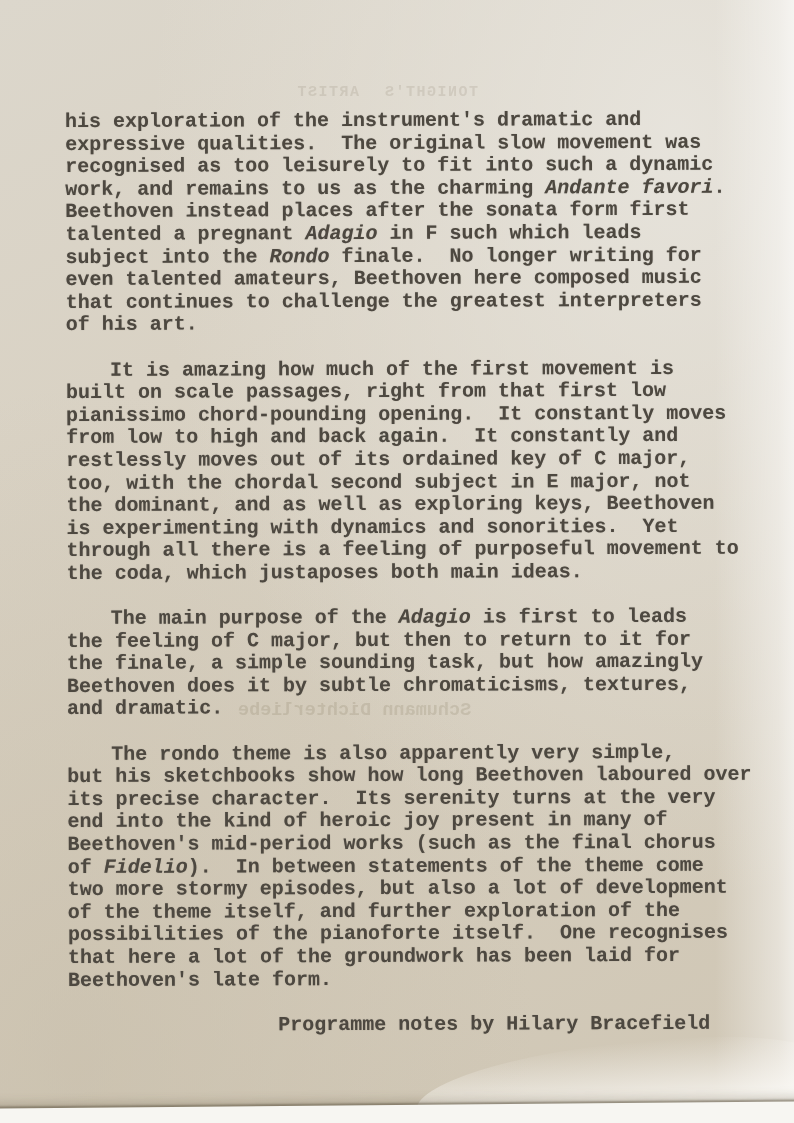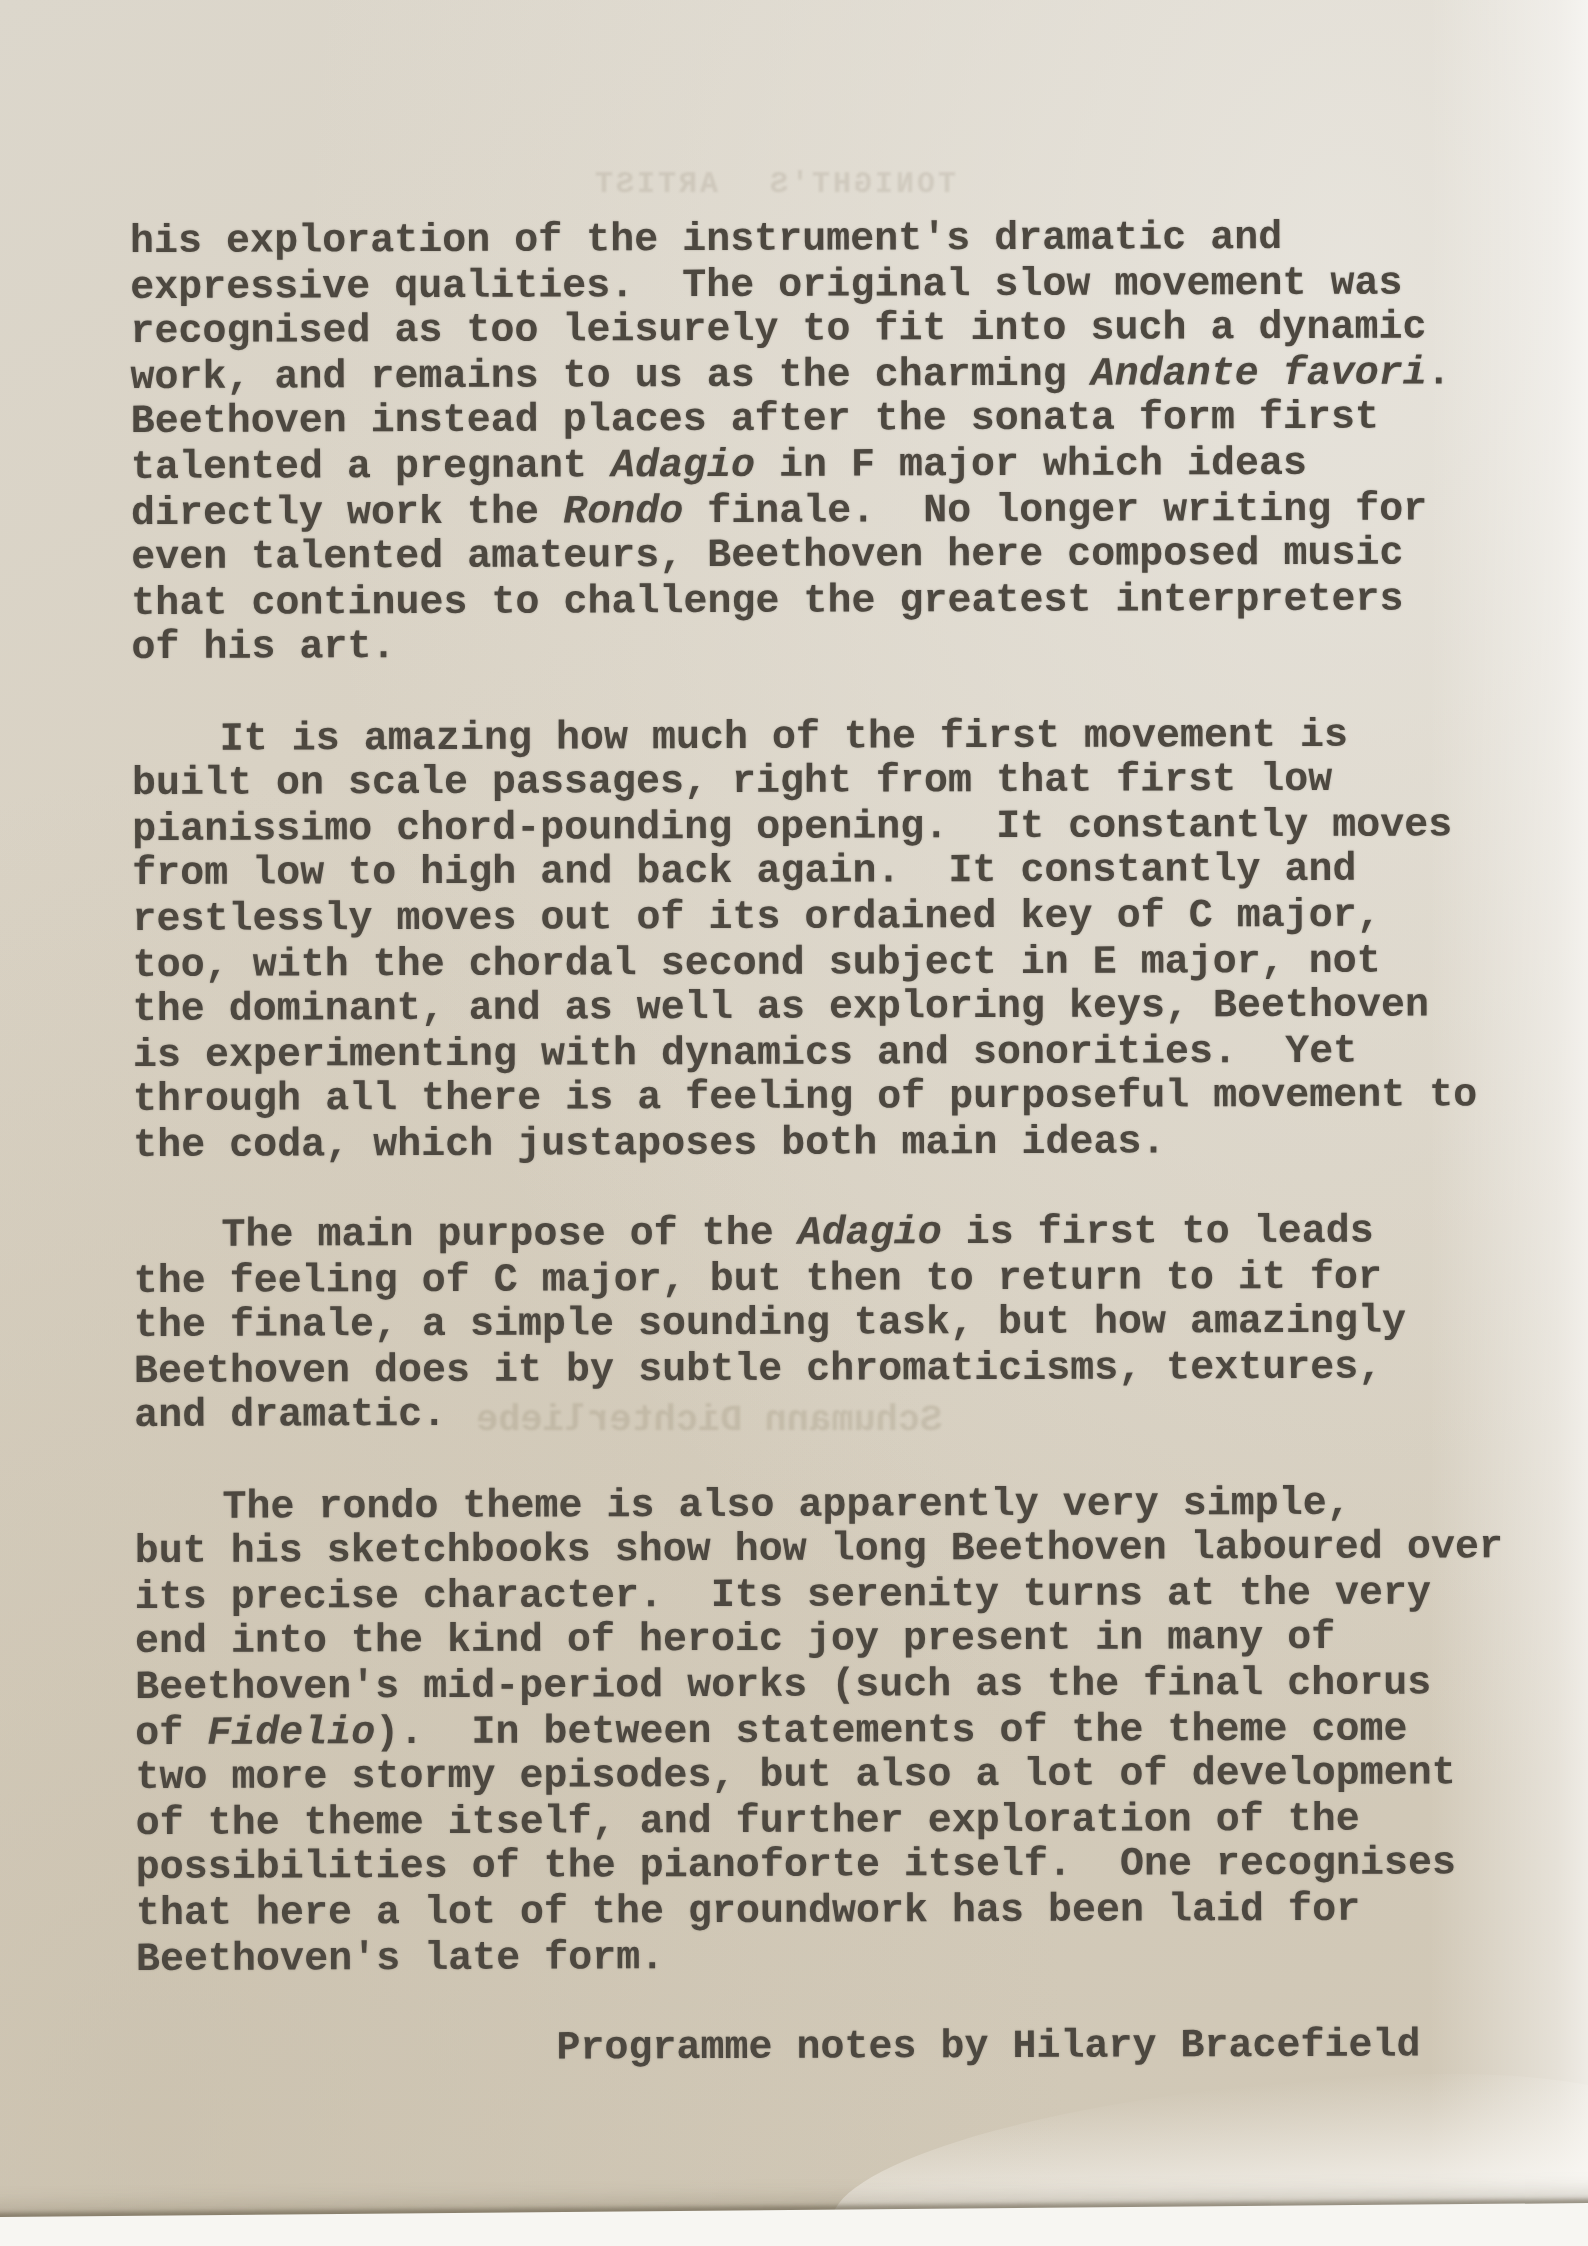--- a/index.html
+++ b/index.html
@@ -105,22 +105,22 @@
   <div class="ghost ghost-mid">Schumann Dichterliebe</div>
 
   <div class="textblock">
 
     <div class="para">
         <div class="tline"><span>his exploration of the instrument's dramatic and</span></div>
         <div class="tline"><span>expressive qualities.  The original slow movement was</span></div>
         <div class="tline"><span>recognised as too leisurely to fit into such a dynamic</span></div>
         <div class="tline"><span>work, and remains to us as the charming </span><span class="it">Andante favori</span><span>.</span></div>
         <div class="tline"><span>Beethoven instead places after the sonata form first</span></div>
-        <div class="tline"><span>talented a pregnant </span><span class="it">Adagio</span><span> in F major which ideas</span></div>
-        <div class="tline"><span>directly work the </span><span class="it">Rondo</span><span> finale.  No longer writing for</span></div>
+        <div class="tline"><span>talented a pregnant </span><span class="it">Adagio</span><span> in F such which leads</span></div>
+        <div class="tline"><span>subject into the </span><span class="it">Rondo</span><span> finale.  No longer writing for</span></div>
         <div class="tline"><span>even talented amateurs, Beethoven here composed music</span></div>
         <div class="tline"><span>that continues to challenge the greatest interpreters</span></div>
         <div class="tline"><span>of his art.</span></div>
       </div>
       <div class="para">
         <div class="tline indent"><span>It is amazing how much of the first movement is</span></div>
         <div class="tline"><span>built on scale passages, right from that first low</span></div>
         <div class="tline"><span>pianissimo chord-pounding opening.  It constantly moves</span></div>
         <div class="tline"><span>from low to high and back again.  It constantly and</span></div>
         <div class="tline"><span>restlessly moves out of its ordained key of C major,</span></div>

